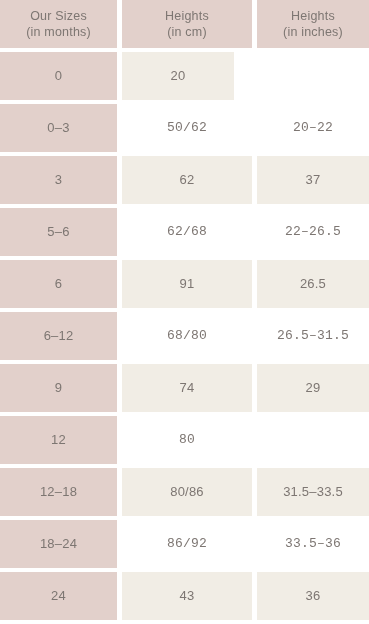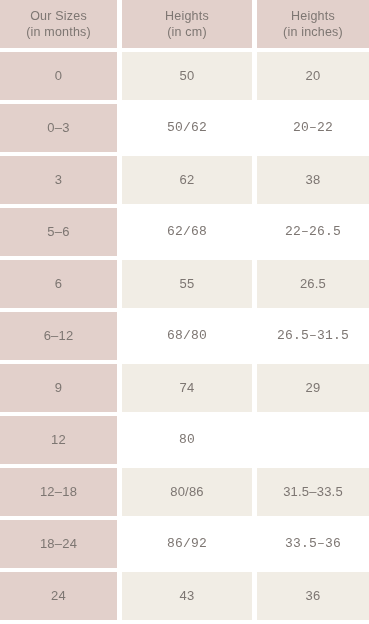--- a/index.html
+++ b/index.html
@@ -85,45 +85,44 @@
     <div class="cell col-size">Our Sizes
 (in months)</div>
     <div class="cell col-cm">Heights
 (in cm)</div>
     <div class="cell col-in">Heights
 (in inches)</div>
   </div>
 
   <div class="chart-row band-beige">
     <div class="cell col-size">0</div>
-    <div class="cell col-cm">50</div>
     <div class="cell col-in">20</div>
   </div>
 
   <div class="chart-row band-white">
     <div class="cell col-size">0–3</div>
     <div class="cell col-cm">50/62</div>
     <div class="cell col-in">20–22</div>
   </div>
 
   <div class="chart-row band-beige">
     <div class="cell col-size">3</div>
     <div class="cell col-cm">62</div>
-    <div class="cell col-in">38</div>
+    <div class="cell col-in">37</div>
   </div>
 
   <div class="chart-row band-white">
     <div class="cell col-size">5–6</div>
     <div class="cell col-cm">62/68</div>
     <div class="cell col-in">22–26.5</div>
   </div>
 
   <div class="chart-row band-beige">
     <div class="cell col-size">6</div>
-    <div class="cell col-cm">55</div>
+    <div class="cell col-cm">91</div>
     <div class="cell col-in">26.5</div>
   </div>
 
   <div class="chart-row band-white">
     <div class="cell col-size">6–12</div>
     <div class="cell col-cm">68/80</div>
     <div class="cell col-in">26.5–31.5</div>
   </div>
 
   <div class="chart-row band-beige">

